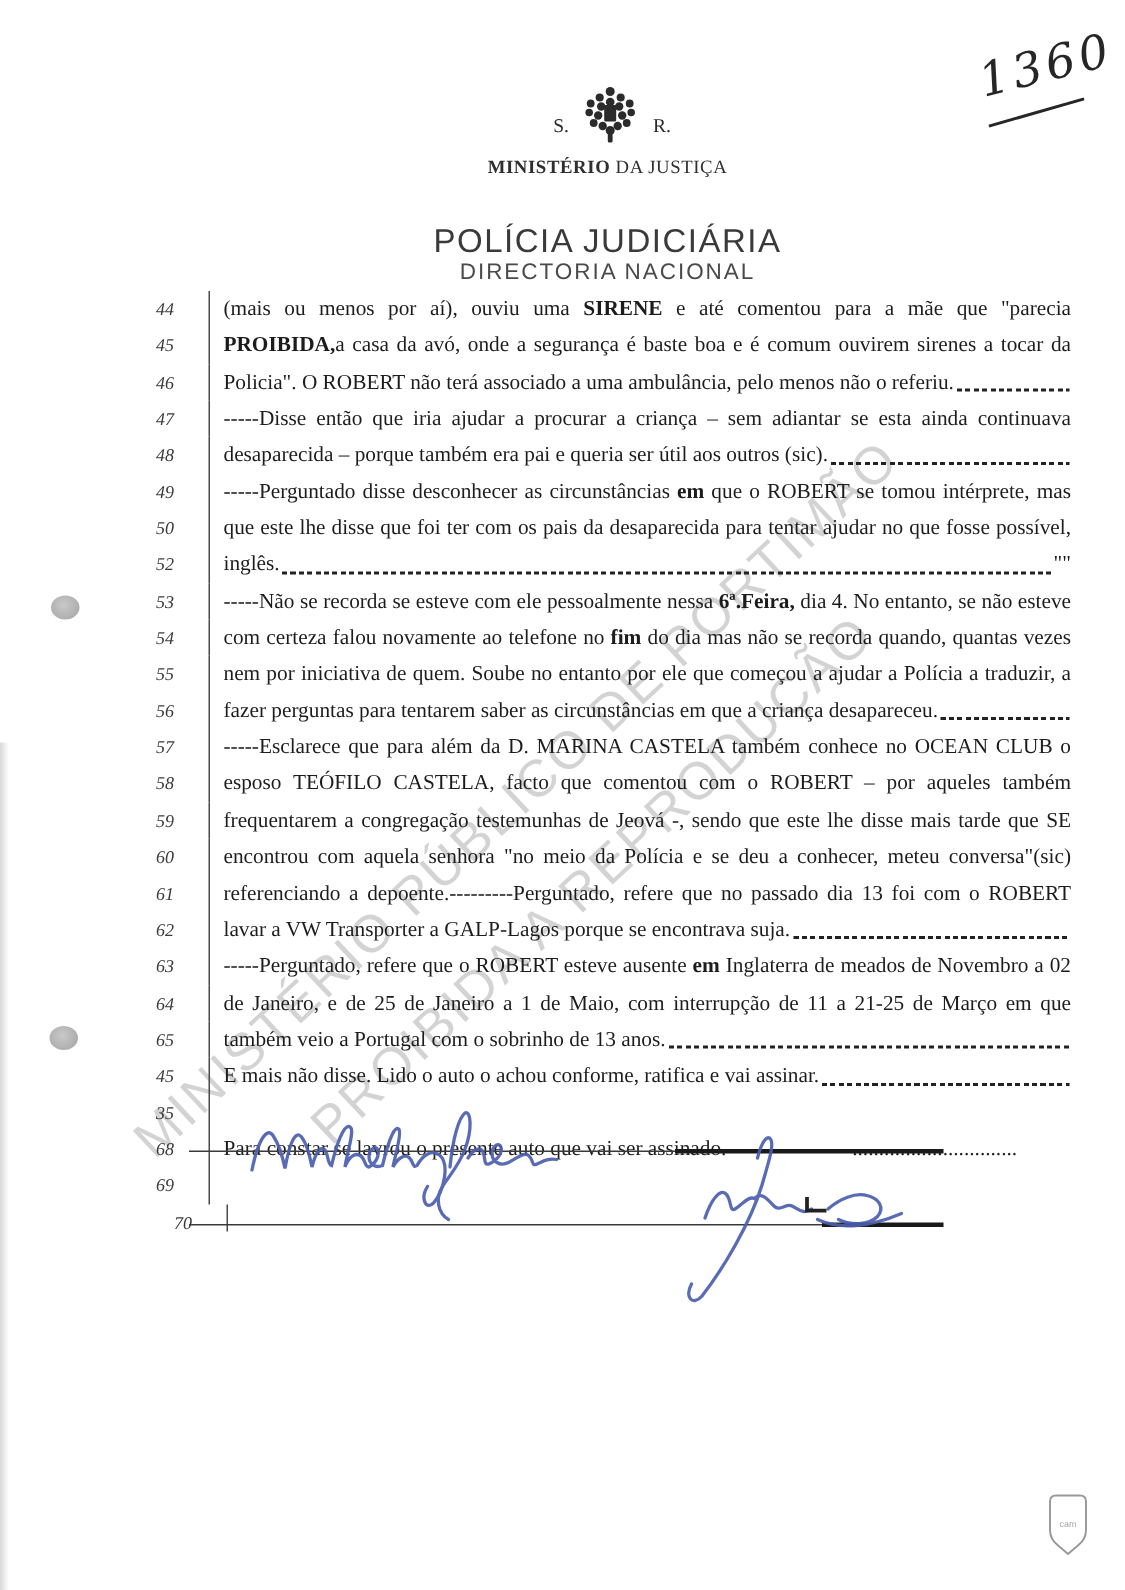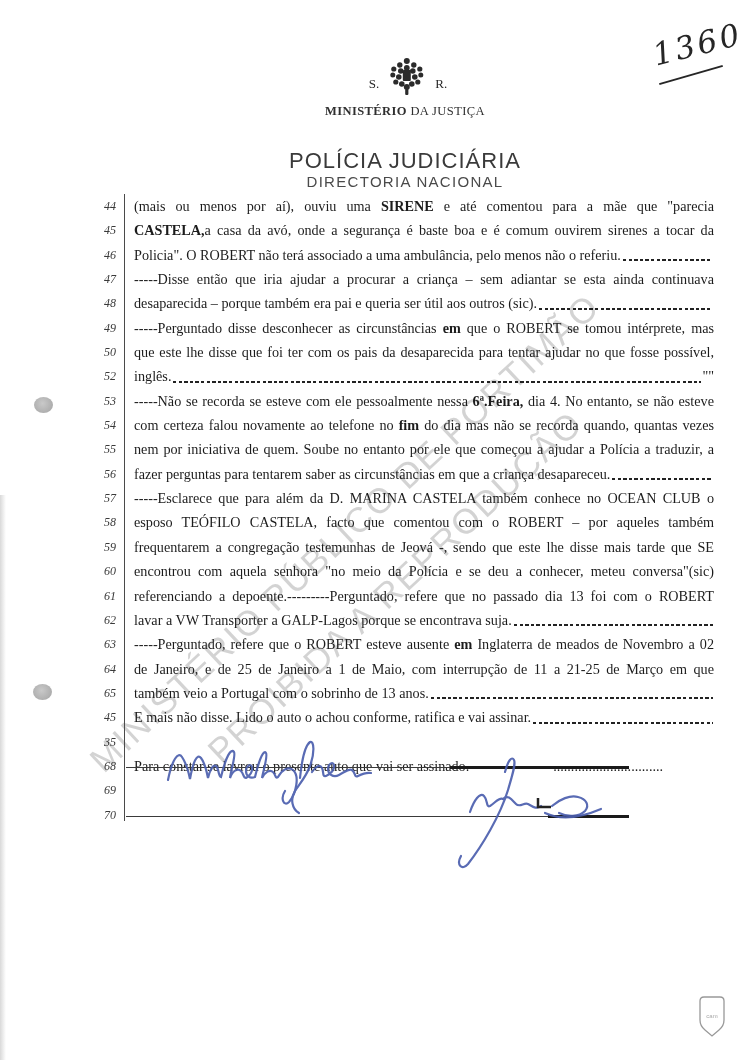--- a/index.html
+++ b/index.html
@@ -31,21 +31,21 @@
   .directoria{top:173px;font-family:"Liberation Sans",sans-serif;font-size:15px;
         color:#4a4a4a;letter-spacing:1.3px;}
   
   .watermark{position:absolute;left:50px;top:300px;width:640px;height:520px;
         display:flex;flex-direction:column;align-items:center;justify-content:center;
         transform:rotate(-43deg);z-index:1;pointer-events:none;}
   .watermark span{font-family:"Liberation Sans",sans-serif;font-size:35px;
         letter-spacing:2px;line-height:74px;color:#c9c9c9;opacity:.8;white-space:nowrap;}
   
   .doc-body{position:absolute;left:0;top:194px;width:750px;z-index:2;}
-  .row{display:flex;height:24.35px;}
+  .row{display:flex;height:24.35px;gap:15px;}
   .num{width:124px;padding-right:8px;box-sizing:border-box;text-align:right;
         font-style:italic;font-size:12px;color:#3a3a3a;line-height:24.35px;}
   .txt{flex:1;border-left:1px solid #4a4a4a;padding-left:9px;padding-right:36px;
         box-sizing:border-box;font-size:14.2px;line-height:24.35px;white-space:nowrap;
         overflow:hidden;align-self:stretch;}
   .txt .b{font-weight:bold;}
   .just{text-align:justify;text-align-last:justify;}
   .fillrow{display:flex;align-items:baseline;}
   .fillrow .fill{flex:1;min-width:8px;height:2px;align-self:flex-end;margin:0 1px 6px 2px;
         background:repeating-linear-gradient(90deg,#222 0 3.4px,transparent 3.4px 5.6px);}
@@ -111,21 +111,21 @@
     <span>PROIBIDA A REPRODUÇÃO</span>
   </div>
 
   <div class="doc-body">
       <div class="row">
         <span class="num">44</span>
         <div class="txt just"><span>(mais ou menos por aí), ouviu uma </span><span class="b">SIRENE</span><span> e até comentou para a mãe que "parecia</span></div>
       </div>
       <div class="row">
         <span class="num">45</span>
-        <div class="txt just"><span class="b">CASTELA,</span><span>a casa da avó, onde a segurança é baste boa e é comum ouvirem sirenes a tocar da</span></div>
+        <div class="txt just"><span class="b">PROIBIDA,</span><span>a casa da avó, onde a segurança é baste boa e é comum ouvirem sirenes a tocar da</span></div>
       </div>
       <div class="row">
         <span class="num">46</span>
         <div class="txt fillrow">
           <span>Policia". O ROBERT não terá associado a uma ambulância, pelo menos não o referiu.</span>
           <span class="fill"></span>
         </div>
       </div>
       <div class="row">
         <span class="num">47</span>
@@ -227,21 +227,21 @@
         <div class="txt"></div>
       </div>
       <div class="row">
         <span class="num">68</span>
         <div class="txt"><span>Para constar se lavrou o presente auto que vai ser assinado. -----------------...............................</span></div>
       </div>
       <div class="row">
         <span class="num">69</span>
         <div class="txt"></div>
       </div>
-      <div class="row" style="height: 18px;">
+      <div class="row" style="height: 18px; padding-left: 12px;">
         <span class="num">70</span>
         <div class="txt"></div>
       </div>
     </div>
 
   <div class="sigrule r1a"></div>
   <div class="sigrule r1b"></div>
   <div class="sigrule r2a"></div>
   <div class="sigrule r2b"></div>
 

